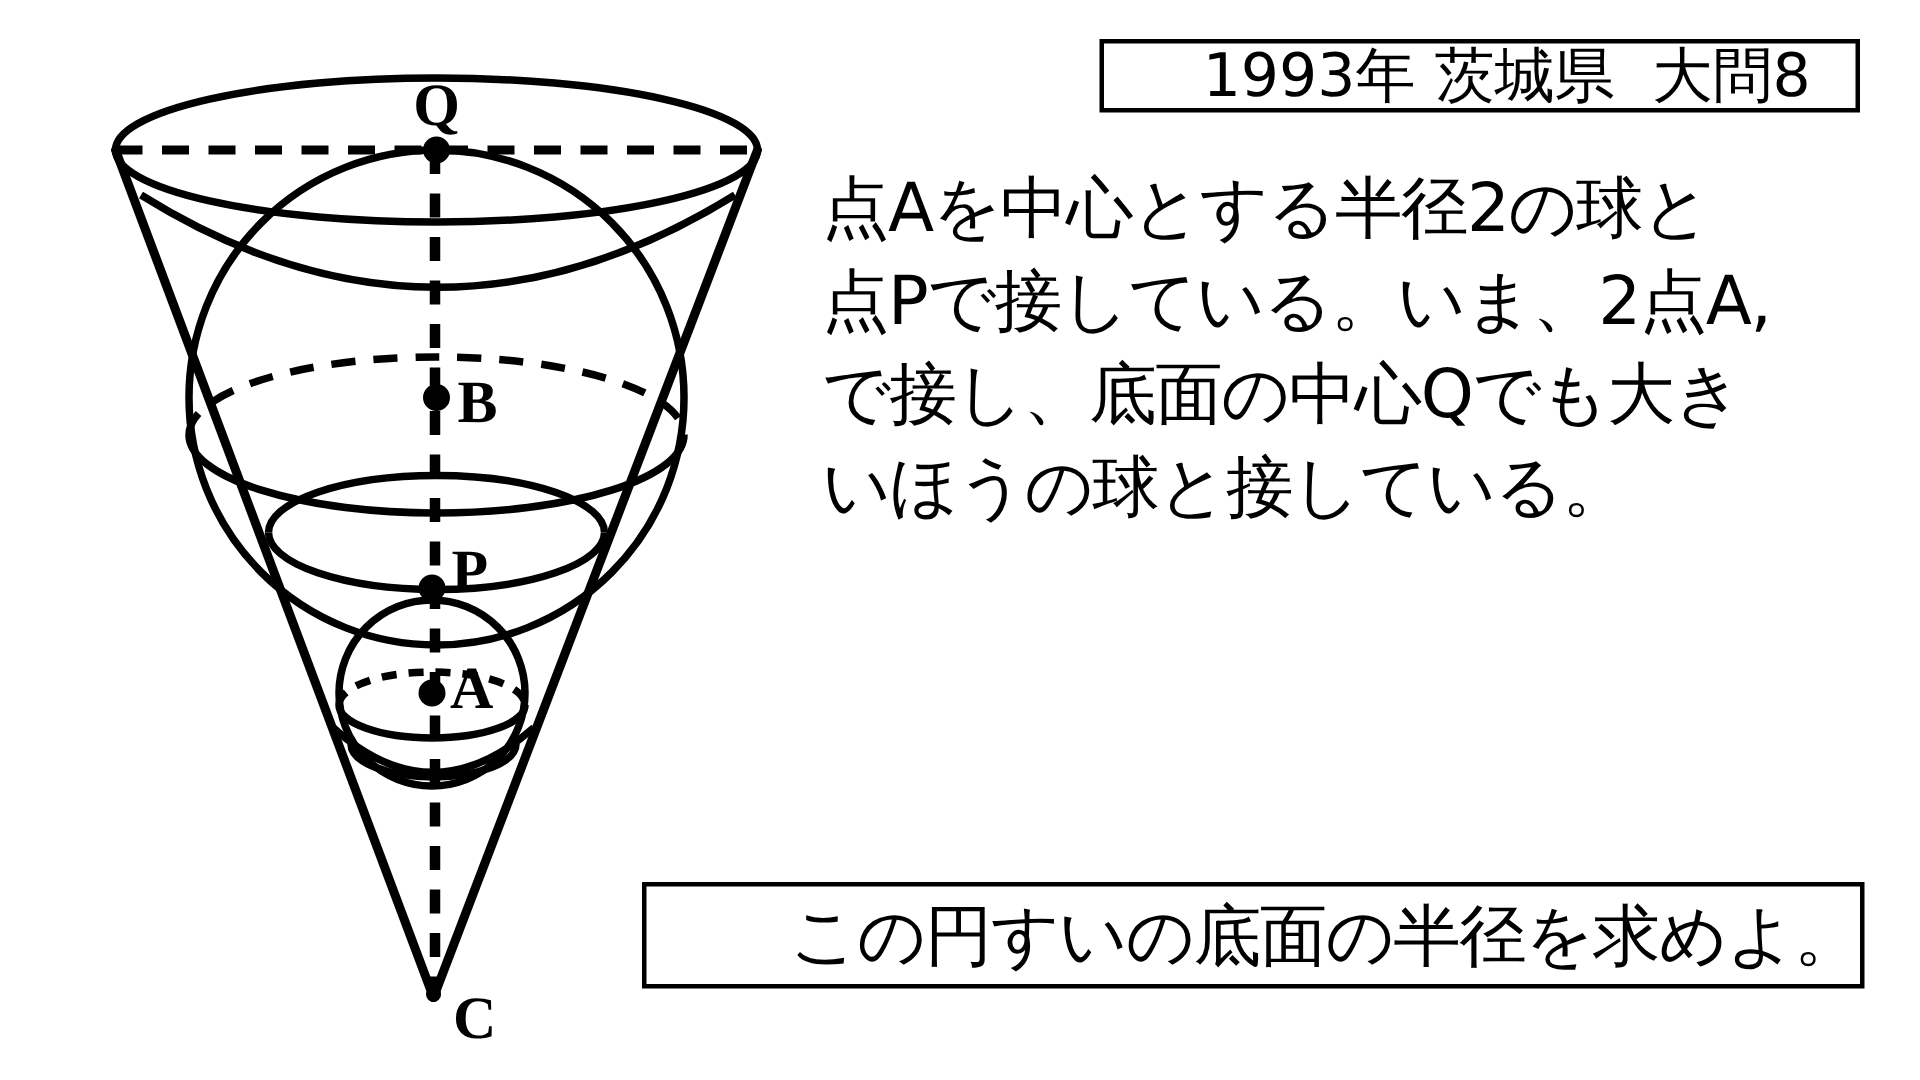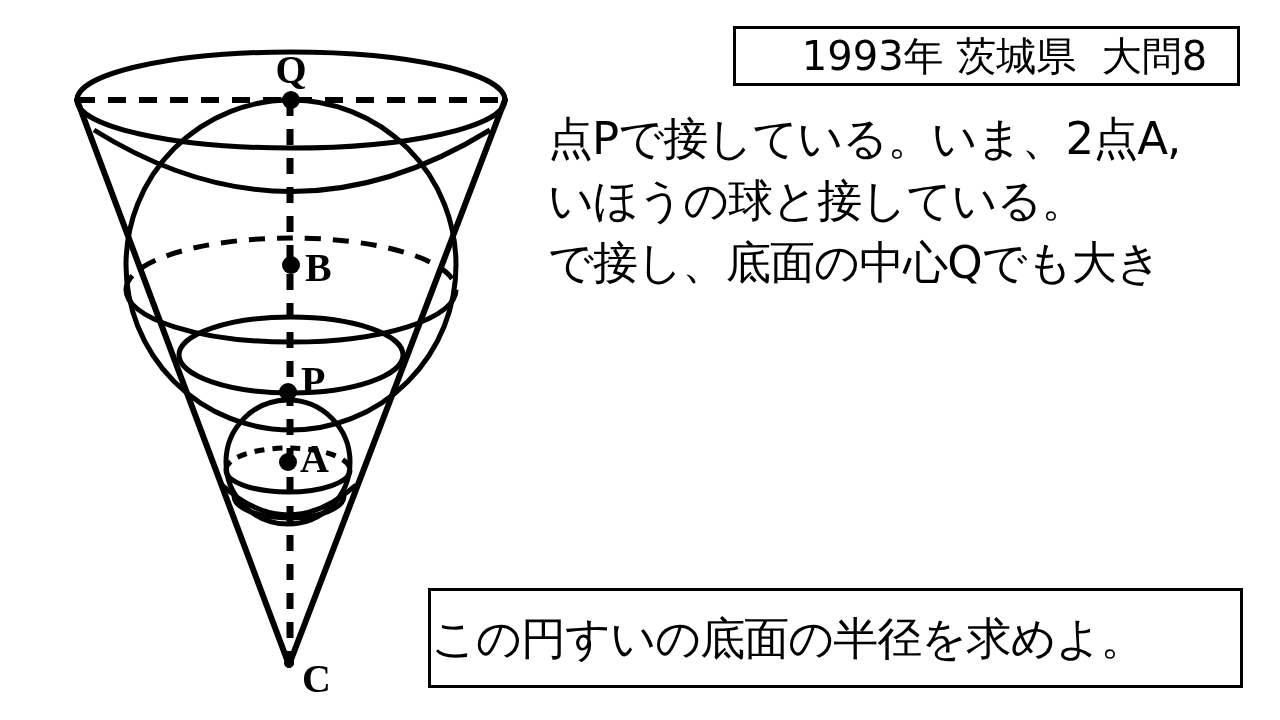--- a/index.html
+++ b/index.html
@@ -22,21 +22,21 @@
     top: 0;
     width: 540px;
     height: 720px;
   }
 
   #title-box {
     position: absolute;
     left: 733px;
     top: 26px;
     width: 507px;
-    height: 60px;
+    height: 49px;
     border: 3px solid #000000;
     box-sizing: border-box;
     display: flex;
     align-items: center;
     justify-content: center;
     padding-left: 36px;
   }
   #title-box .title-text {
     font-size: 40px;
     line-height: 1;
@@ -55,26 +55,26 @@
     line-height: 62px;
     white-space: pre;
     letter-spacing: -1px;
   }
 
   #question-box {
     position: absolute;
     left: 428px;
     top: 588px;
     width: 815px;
-    height: 100px;
+    height: 71px;
     border: 3px solid #000000;
     box-sizing: border-box;
     display: flex;
     align-items: center;
-    justify-content: flex-start;
+    justify-content: flex-end;
   }
   #question-box .question-text {
     font-size: 45px;
     line-height: 1;
     white-space: pre;
     letter-spacing: -1px;
   }
 
   .pt-label {
     font-family: "Liberation Serif", "DejaVu Serif", serif;
@@ -133,20 +133,21 @@
     <text class="pt-label" x="300" y="472" text-anchor="start">A</text>
     <text class="pt-label" x="302" y="692" text-anchor="start">C</text>
   </svg>
 </div>
 
 <div id="title-box">
   <span class="title-text">1993年 茨城県  大問8</span>
 </div>
 
 <div id="problem-body">
+  <div class="body-line">点Aを中心とする半径2の球と</div>
   <div class="body-line">点Pで接している。いま、2点A,</div>
+  <div class="body-line">で接し、底面の中心Qでも大き</div>
   <div class="body-line">いほうの球と接している。</div>
-  <div class="body-line">で接し、底面の中心Qでも大き</div>
 </div>
 
 <div id="question-box">
   <span class="question-text">この円すいの底面の半径を求めよ。</span>
 </div>
 
 </body></html>

